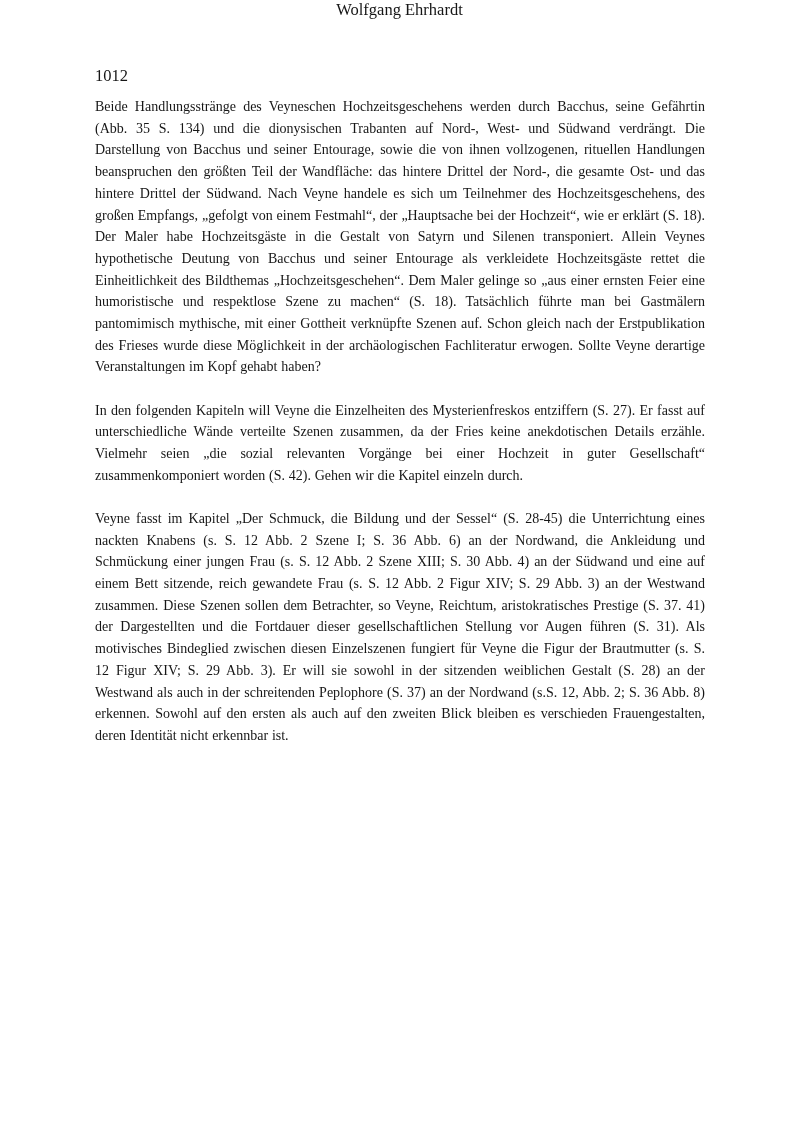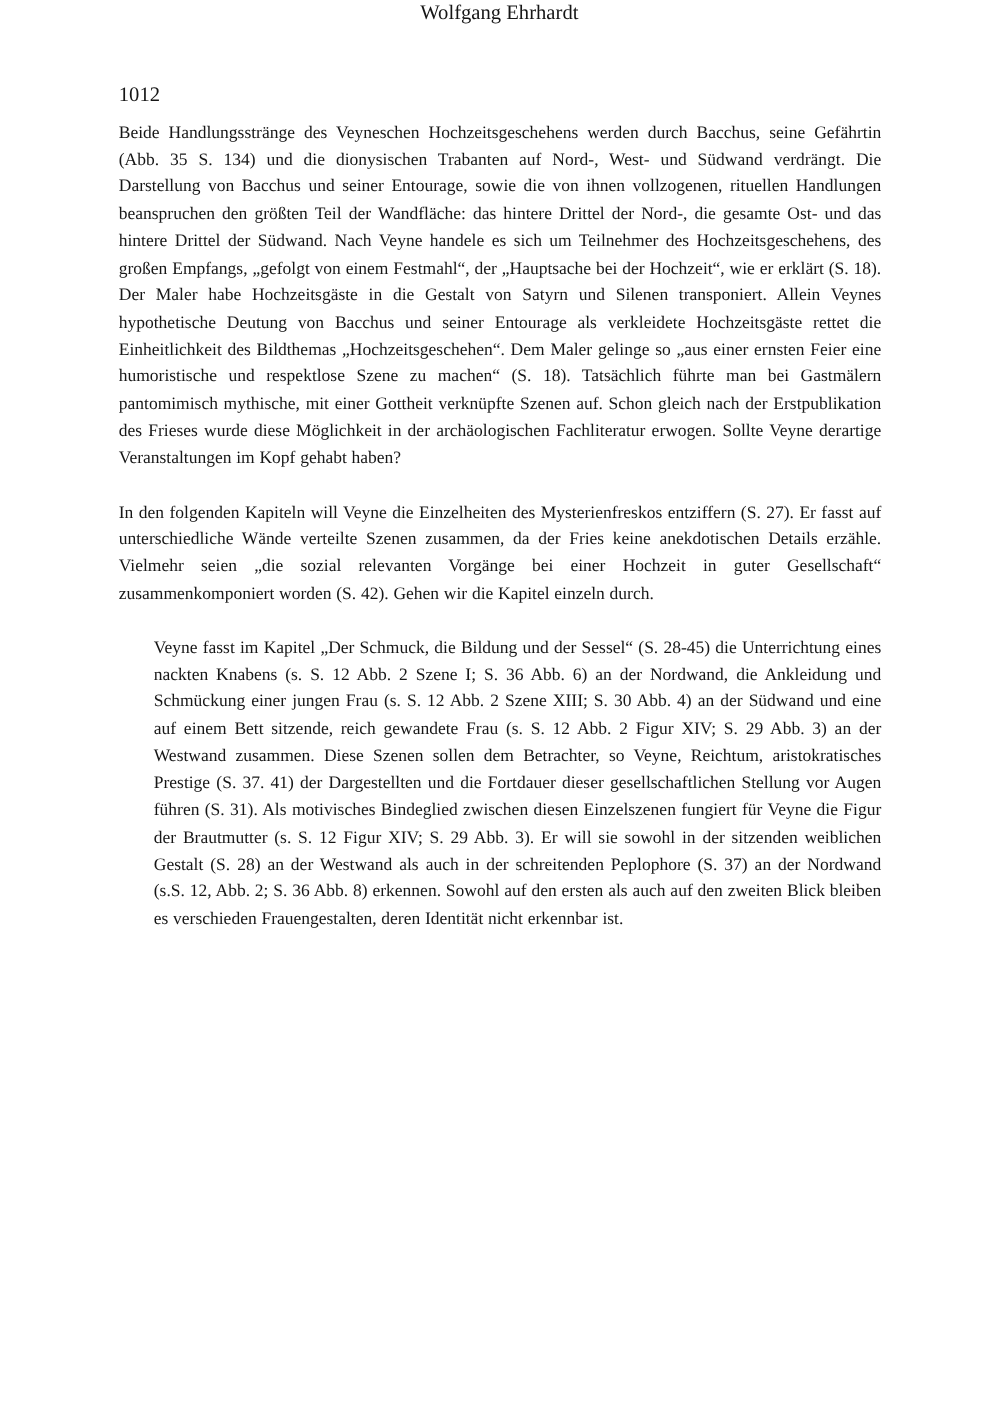--- a/index.html
+++ b/index.html
@@ -40,21 +40,20 @@
     margin: 0 0 21.5px 0;
     text-align: justify;
     font-size: 14px;
     line-height: 21.7px;
     hyphens: auto;
     -webkit-hyphens: auto;
     word-spacing: 0.3px;
   }
   .text-block p:last-child {
     margin-bottom: 0;
-    margin-left: 28px;
   }
 </style>
 </head>
 <body>
 
 <div class="page">
 
   <div class="running-head">
     <span class="page-number">1012</span>
     <span class="author-header">Wolfgang Ehrhardt</span>

